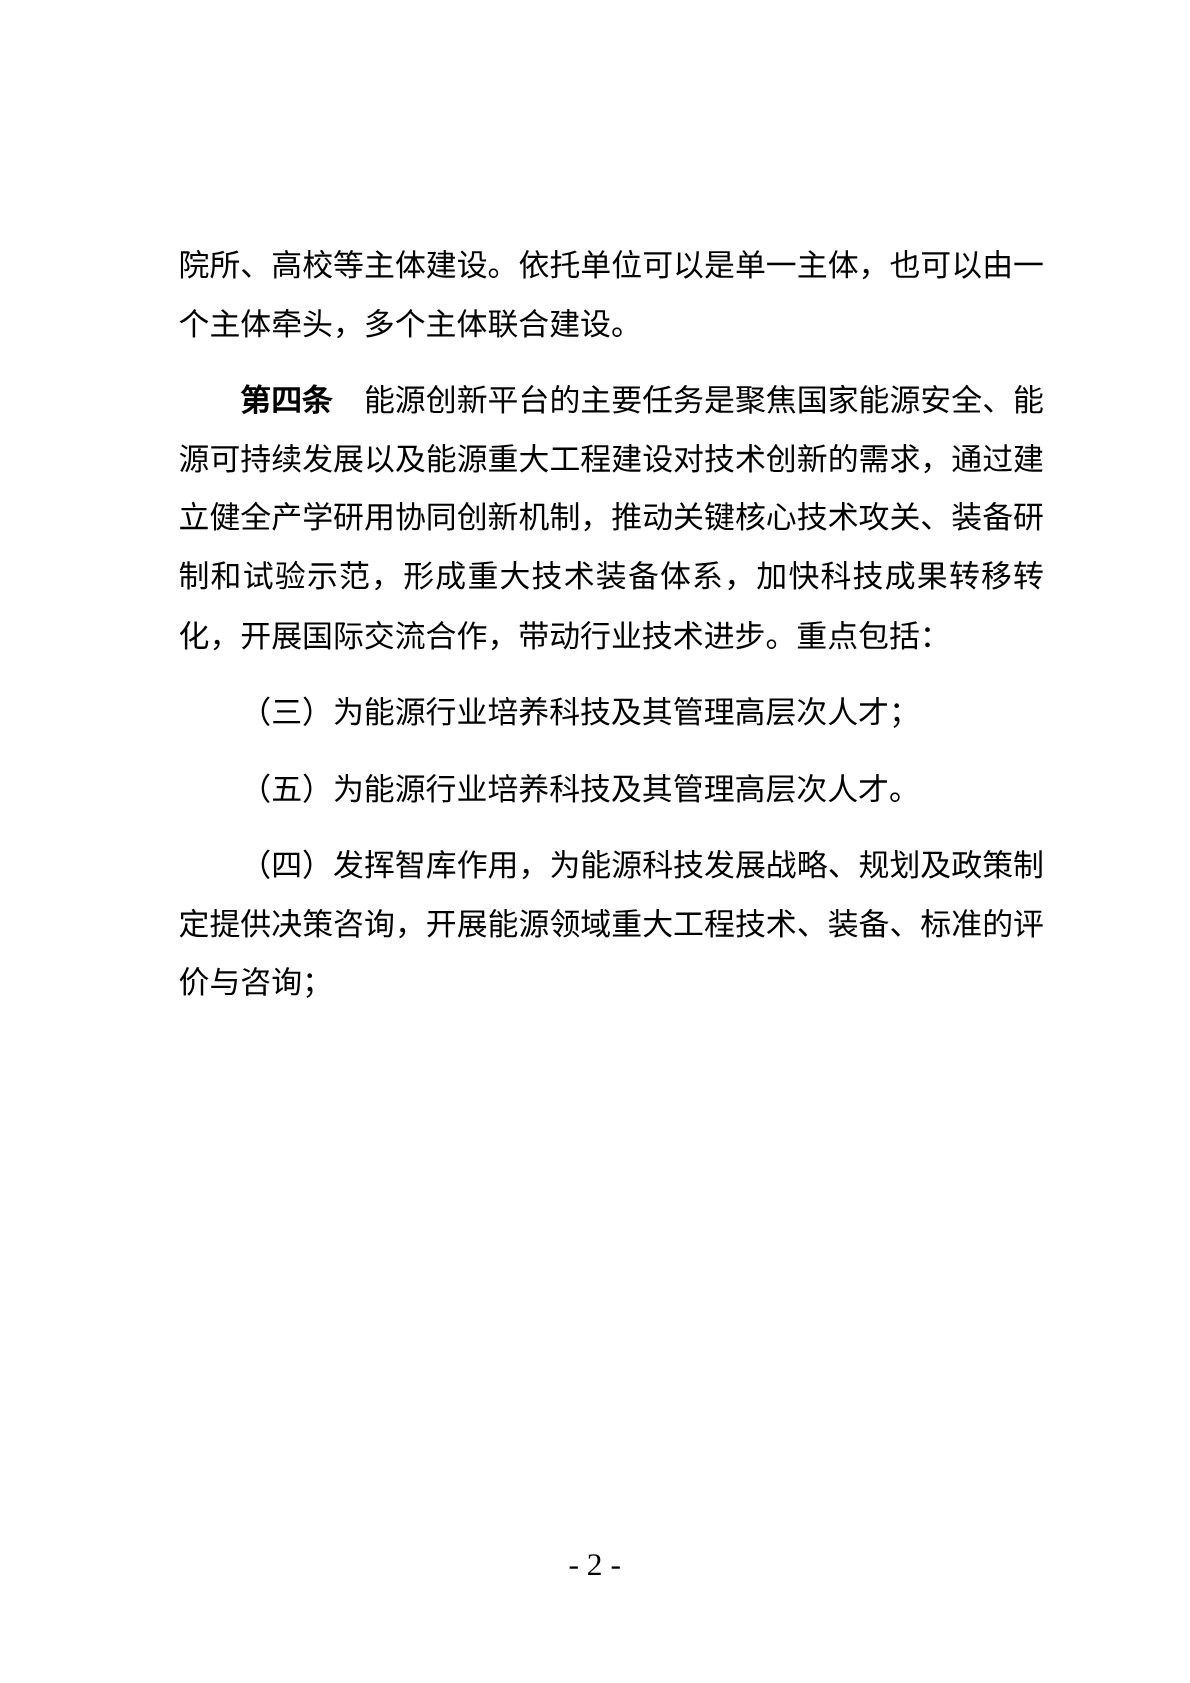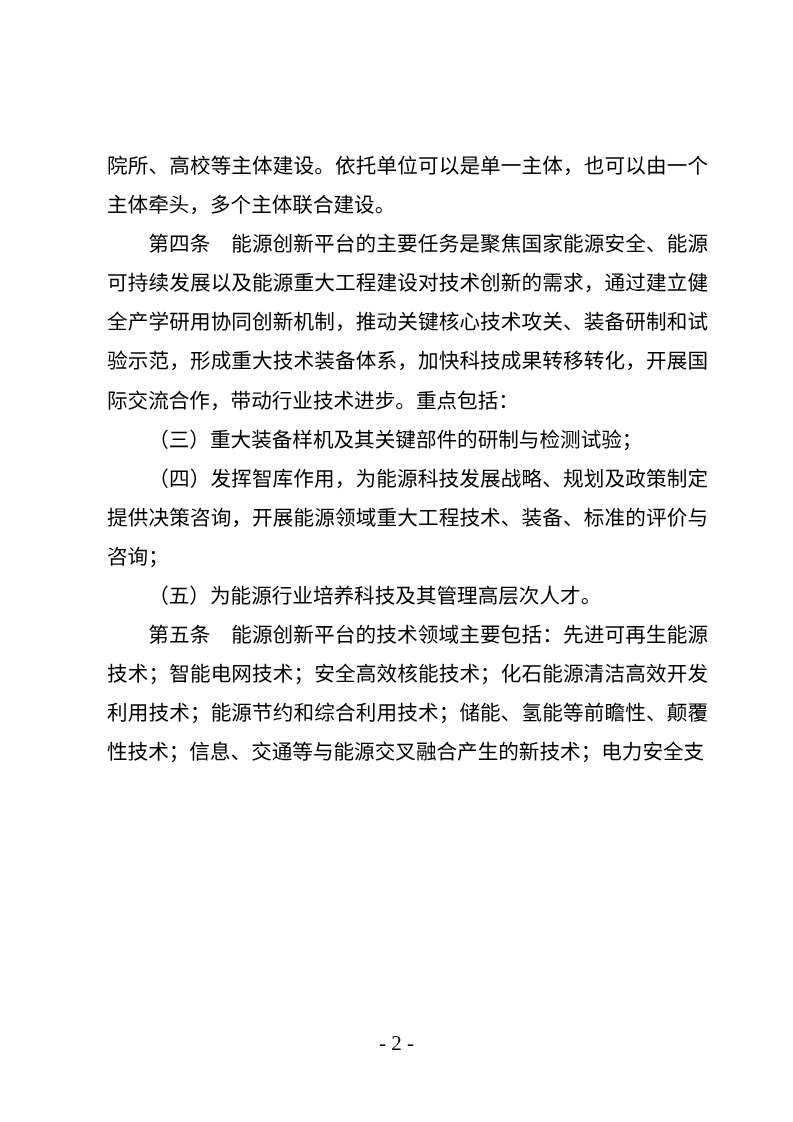--- a/index.html
+++ b/index.html
@@ -27,28 +27,28 @@
     position: absolute;
     left: 107px;
     top: 146px;
     width: 601px;
     font-size: 20.6px;
     line-height: 39.1px;
     text-align: justify;
     letter-spacing: 0;
   }
   .para {
-    margin: 0;
+    margin: 12px;
     padding: 0;
   }
   .para.indent {
     text-indent: 2em;
   }
   .bold-run {
-    font-weight: normal;
+    font-weight: bold;
   }
   .page-footer {
     position: absolute;
     left: 0;
     top: 1029px;
     width: 793px;
     text-align: center;
     font-family: "Liberation Serif", serif;
     font-size: 21px;
     line-height: 28px;
@@ -61,27 +61,26 @@
 <div class="page">
 
   <div class="body-text">
 
     <p class="para"><span>院所、高校等主体建设。依托单位可以是单一主体，也可以由一个主体牵头，多个主体联合建设。</span></p>
 
     <p class="para indent"><span class="bold-run">第四条</span><span>　能源创新平台的主要任务是聚焦国家能源安全、能源可持续发展以及能源重大工程建设对技术创新的需求，通过建立健全产学研用协同创新机制，推动关键核心技术攻关、装备研制和试验示范，形成重大技术装备体系，加快科技成果转移转化，开展国际交流合作，带动行业技术进步。重点包括：</span></p>
 
 
 
-    <p class="para indent"><span>（三）重大装备样机及其关键部件的研制与检测试验；</span></p>
+    <p class="para indent"><span>（三）为能源行业培养科技及其管理高层次人才；</span></p>
+
+    <p class="para indent"><span>（五）为能源行业培养科技及其管理高层次人才。</span></p>
 
     <p class="para indent"><span>（四）发挥智库作用，为能源科技发展战略、规划及政策制定提供决策咨询，开展能源领域重大工程技术、装备、标准的评价与咨询；</span></p>
 
-    <p class="para indent"><span>（五）为能源行业培养科技及其管理高层次人才。</span></p>
-
-    <p class="para indent"><span class="bold-run">第五条</span><span>　能源创新平台的技术领域主要包括：先进可再生能源技术；智能电网技术；安全高效核能技术；化石能源清洁高效开发利用技术；能源节约和综合利用技术；储能、氢能等前瞻性、颠覆性技术；信息、交通等与能源交叉融合产生的新技术；电力安全支</span></p>
 
   </div>
 
   <div class="page-footer">
     <span>- 2 -</span>
   </div>
 
 </div>
 
 </body></html>

